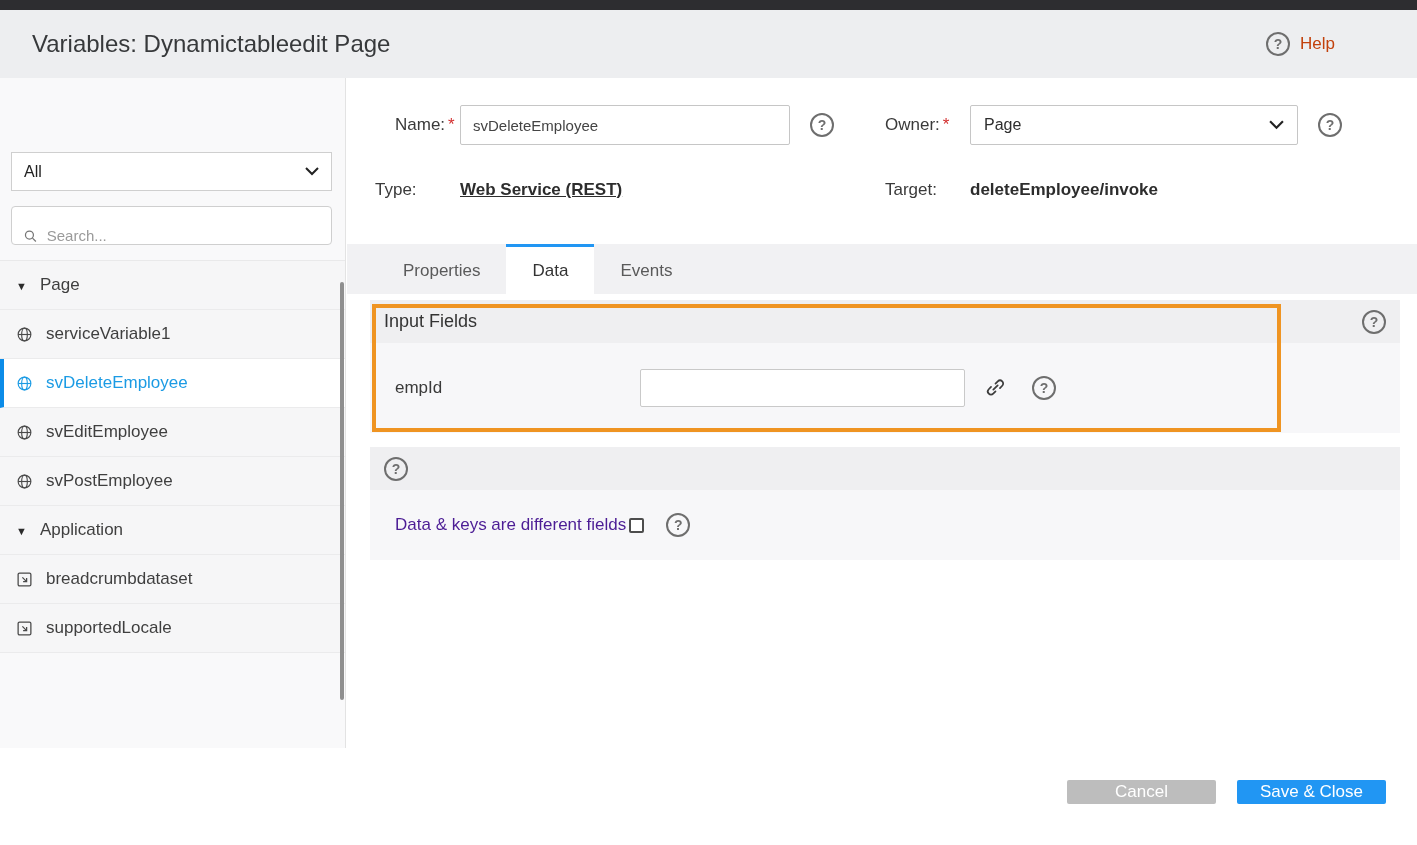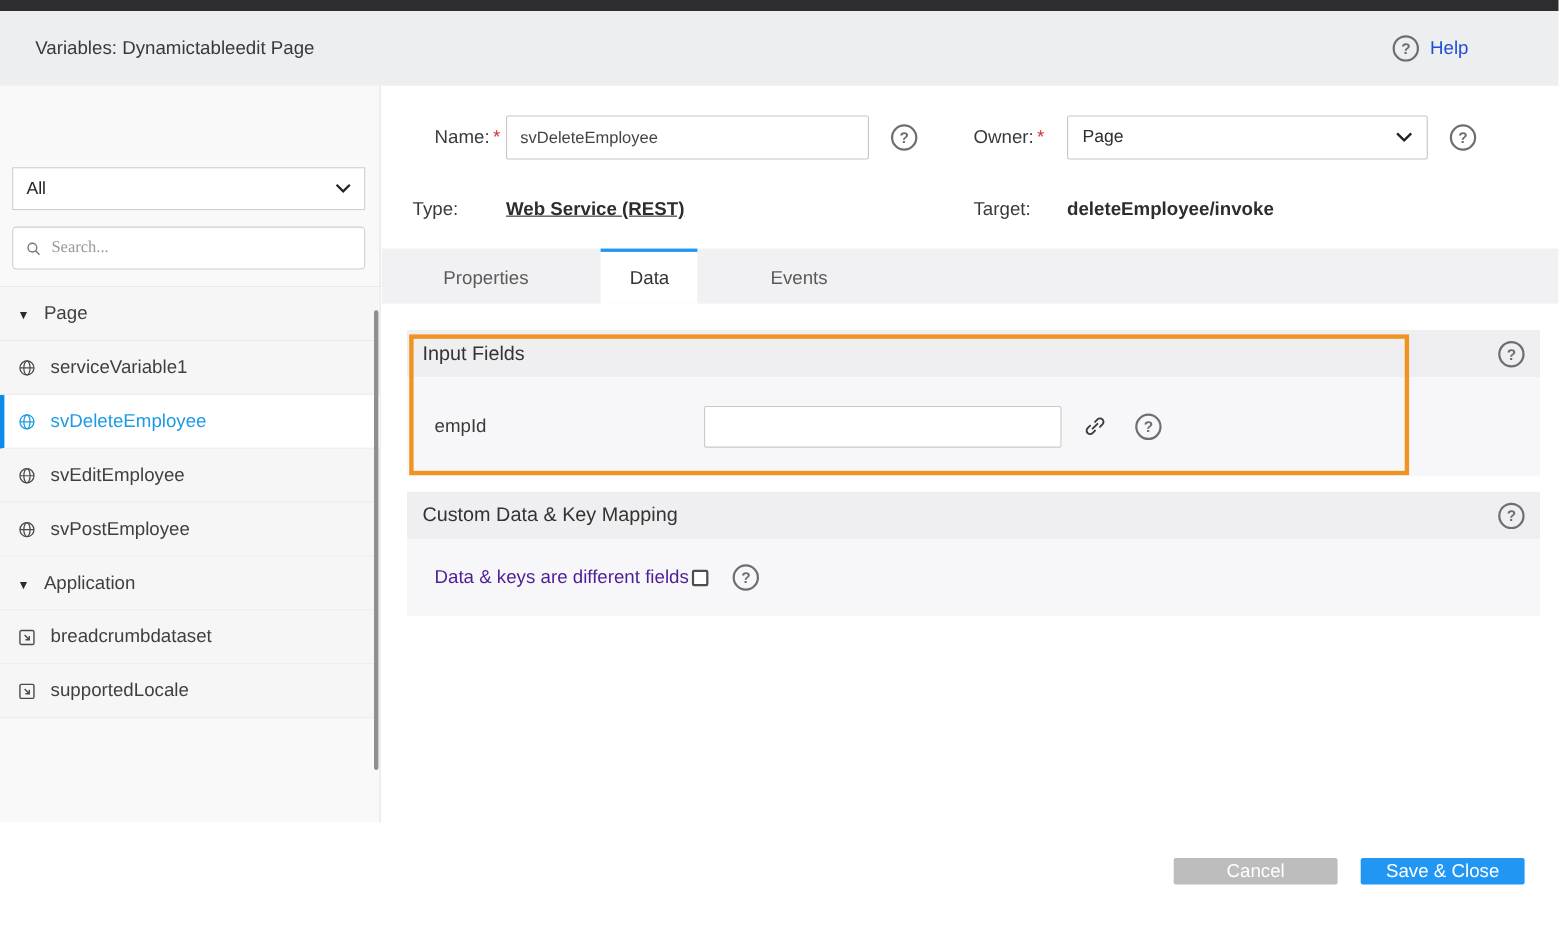--- a/index.html
+++ b/index.html
@@ -14,22 +14,22 @@
 
   
   .top-strip { position:absolute; top:0; left:0; width:100%; height:10px; background:#2d2d30; }
 
   
   .header {
     position:absolute; top:10px; left:0; width:100%; height:68px;
     background:#edeef0; display:flex; align-items:center; justify-content:space-between;
     padding:0 32px;
   }
-  .header-title { font-size:17px; color:#37393b; }
-  .help { display:flex; align-items:center; gap:10px; font-size:17px; color:#1d4ed8; cursor:pointer; margin-right:50px; }
+  .header-title { font-size:24px; color:#37393b; }
+  .help { display:flex; align-items:center; gap:10px; font-size:17px; color:#c2410c; cursor:pointer; margin-right:50px; }
 
   .qmark {
     width:24px; height:24px; border:2px solid #6e6e6e; border-radius:50%;
     display:inline-flex; align-items:center; justify-content:center;
     font-size:14px; font-weight:bold; color:#6e6e6e; flex:0 0 auto; cursor:pointer;
   }
   .qmark::before { content:"?"; }
 
   
   .sidebar {
@@ -44,21 +44,21 @@
   }
   .filter-select {
     position:absolute; left:11px; top:74px; width:321px; height:39px;
     background:#fff; border:1px solid #cfcfcf; border-radius:0;
     display:flex; align-items:center; justify-content:space-between;
     padding:0 12px; font-size:16px; color:#222; cursor:pointer;
   }
   .search-box {
     position:absolute; left:11px; top:128px; width:321px; height:39px;
     background:#fff; border:1px solid #cfcfcf; border-radius:4px;
-    display:flex; align-items:center; gap:9px; padding:0 11px;font-family:Liberation Serif, serif;
+    display:flex; align-items:flex-end; gap:9px; padding:0 11px;
   }
   .search-box input {
     border:none; outline:none; background:transparent; width:100%;
     font-size:15px; color:#333; font-family:inherit;
   }
   .search-box input::placeholder { color:#9a9a9a; }
 
   .tree { position:absolute; left:0; top:182px; width:345px; border-top:1px solid #e9e9ea; }
   .tree-item {
     height:49px; display:flex; align-items:center; gap:13px; padding:0 16px;
@@ -94,22 +94,22 @@
     display:flex; align-items:center; justify-content:space-between;
     padding:0 13px; font-size:16px; color:#2e2e2e; cursor:pointer;
   }
   .q-owner { position:absolute; left:971px; top:35px; }
 
   .row2 { top:97px; height:30px; line-height:30px; }
   .bold-val { font-weight:700; color:#2d2d2d; }
 
   
   .tabs {
-    position:absolute; top:148px; left:0; width:100%; height:50px;
-    background:#f1f1f3; display:flex; padding-left:30px;gap:40px;
+    position:absolute; top:166px; left:0; width:100%; height:50px;
+    background:#f1f1f3; display:flex; padding-left:30px;
   }
   .tab {
     padding:0 26px; display:flex; align-items:center; font-size:17px; color:#5a5a5a;
     cursor:pointer; border-top:3px solid transparent;
   }
   .tab.active { background:#fff; border-top:3px solid #2196f3; color:#333; }
 
   
   .section { position:absolute; left:23px; width:1030px; }
   .section-input { top:222px; }
@@ -304,21 +304,20 @@
         </svg>
       </span>
       <span class="qmark q-empid"></span>
     </div>
   </div>
 
   <div class="highlight"></div>
 
   <div class="section section-custom">
     <div class="section-header">
-      <span>Custom Data &amp; Key Mapping</span>
       <span class="qmark"></span>
     </div>
     <div class="section-body body-custom">
       <span class="custom-lbl">Data &amp; keys are different fields</span>
       <span class="checkbox"></span>
       <span class="qmark q-custom"></span>
     </div>
   </div>
 
 </div>

